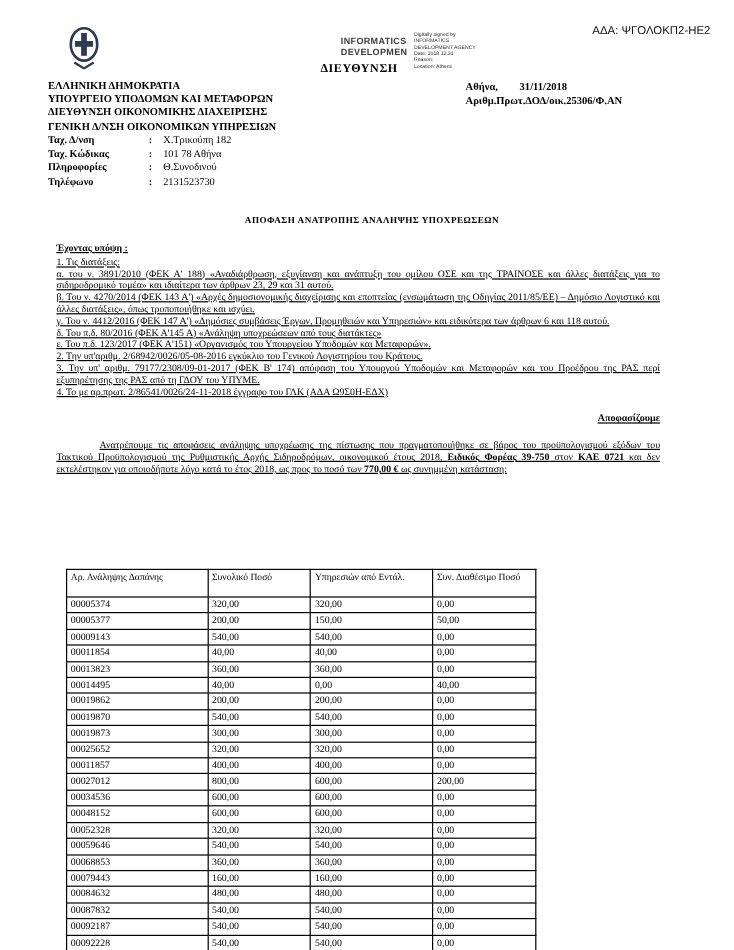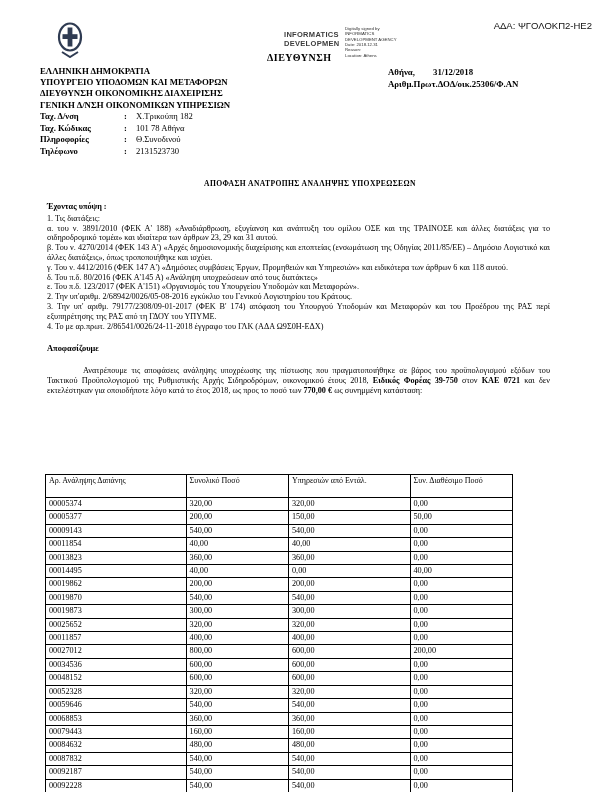--- a/index.html
+++ b/index.html
@@ -44,30 +44,30 @@
   .contact-row { display:flex; }
   .contact-label { width:84px; font-weight:bold; }
   .contact-colon { width:12px; font-weight:bold; }
   .contact-value { font-weight:normal; }
   .doc-title {
     position:absolute; top:165px; left:4px; width:100%;
     text-align:center; font-size:7.6px; font-weight:bold; letter-spacing:0.4px;
   }
   .body-block {
     position:absolute; top:188px; left:47px; width:503px;
-    font-size:8.2px; line-height:9.8px; text-align:justify;
+    font-size:8.2px; line-height:9.8px; text-align:justify;text-decoration:underline;
   }
   .having-regard { font-weight:bold; margin-bottom:2px; }
   .decide-word {
-    text-align:left; font-weight:bold; margin-top:13px; margin-bottom:12px;
+    text-align:right; font-weight:bold; margin-top:13px; margin-bottom:12px;
     font-size:8.4px;
   }
   .decision-par { text-indent:36px; }
   .obl-table {
-    position:absolute; top:460px; left:45px; width:468px;
+    position:absolute; top:460px; left:55px; width:392px;
     border-collapse:collapse; font-size:8.2px;
   }
   .obl-table th, .obl-table td {
     border:1px solid #000; text-align:left; vertical-align:top;
     font-weight:normal; padding:0 3px;
   }
   .obl-table th { font-size:8px; line-height:9.6px; padding:1px 3px; height:23px; }
   .obl-table td { line-height:12.4px; height:13px; white-space:nowrap; }
   .col1 { width:118px; } .col2 { width:86px; } .col3 { width:102px; } .col4 { width:86px; }
 </style>
@@ -98,21 +98,21 @@
       <div>DEVELOPMENT AGENCY</div>
       <div>Date: 2018.12.31</div>
       <div>Reason:</div>
       <div>Location: Athens</div>
     </div>
 
   <div class="stamp">ΔΙΕΥΘΥΝΣΗ</div>
 
   <div class="date-block">
     <div>
-      <span class="city">Αθήνα,</span><span>31/12/2018</span>
+      <span class="city">Αθήνα,</span><span>31/11/2018</span>
     </div>
     <div>Αριθμ.Πρωτ.ΔΟΔ/οικ.25306/Φ.ΑΝ</div>
   </div>
 
   <div class="org-block">
       <div>ΕΛΛΗΝΙΚΗ ΔΗΜΟΚΡΑΤΙΑ</div>
       <div>ΥΠΟΥΡΓΕΙΟ ΥΠΟΔΟΜΩΝ ΚΑΙ ΜΕΤΑΦΟΡΩΝ</div>
       <div>ΔΙΕΥΘΥΝΣΗ ΟΙΚΟΝΟΜΙΚΗΣ ΔΙΑΧΕΙΡΙΣΗΣ</div>
       <div>ΓΕΝΙΚΗ Δ/ΝΣΗ ΟΙΚΟΝΟΜΙΚΩΝ ΥΠΗΡΕΣΙΩΝ</div>
     </div>

